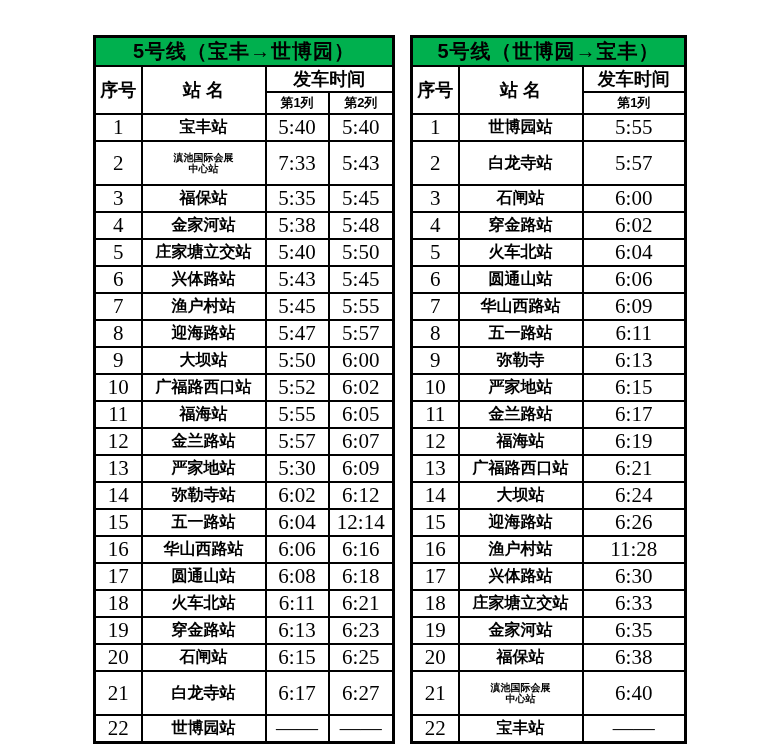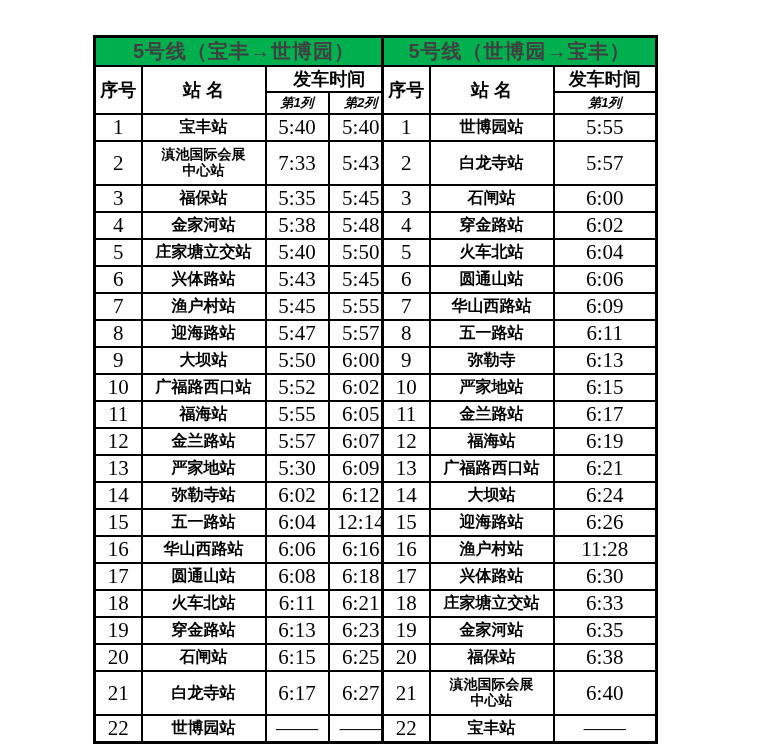--- a/index.html
+++ b/index.html
@@ -7,50 +7,50 @@
   body { background:#fff; font-family:"Liberation Sans","DejaVu Sans",sans-serif; }
   .sheet{
     position:relative; width:760px; height:753px; background:#ffffff; overflow:hidden;
   }
   table{
     position:absolute; top:35px;
     border-collapse:collapse; table-layout:fixed;
     background:#fff;
   }
   .table-left{ left:93px; width:299px; }
-  .table-right{ left:381px; width:274px; }
+  .table-right{ left:410px; width:274px; }
   th, td{
     border:2px solid var(--border);
     text-align:center; vertical-align:middle;
     color:#000; overflow:hidden;
   }
   table{ border:3px solid var(--border); }
   
   .title-row th{
-    background:var(--green); color:#404040;
+    background:var(--green); color:#000000;
     font-size:20px; font-weight:bold; letter-spacing:1px;
     height:27px; font-family:"Liberation Sans","DejaVu Sans",sans-serif;
   }
   
   .hdr{ font-size:18px; font-weight:bold; background:#fff; }
   .hdr-top{ height:23px; }
-  .hdr-sub{ height:22px; font-size:13px; font-weight:bold;font-style:italic; }
+  .hdr-sub{ height:22px; font-size:13px; font-weight:bold; }
   
   td.num{
     font-family:"Liberation Serif","DejaVu Serif",serif;
     font-size:21px; font-weight:normal;
   }
   td.station{
     font-size:16px; font-weight:bold; line-height:1.15;
     white-space:pre-line;
     font-family:Liberation Serif, serif;
   }
   tbody tr{ height:27px; }
   tbody tr.tall{ height:44px; }
-  tbody td.station.small{ font-size:14px; }
+  tbody td.station.small{ font-size:10px; }
 </style>
 </head>
 <body>
 
 <div class="sheet">
 
   <table class="table-left">
     <colgroup>
       <col style="width:47px">
         <col style="width:124px">

